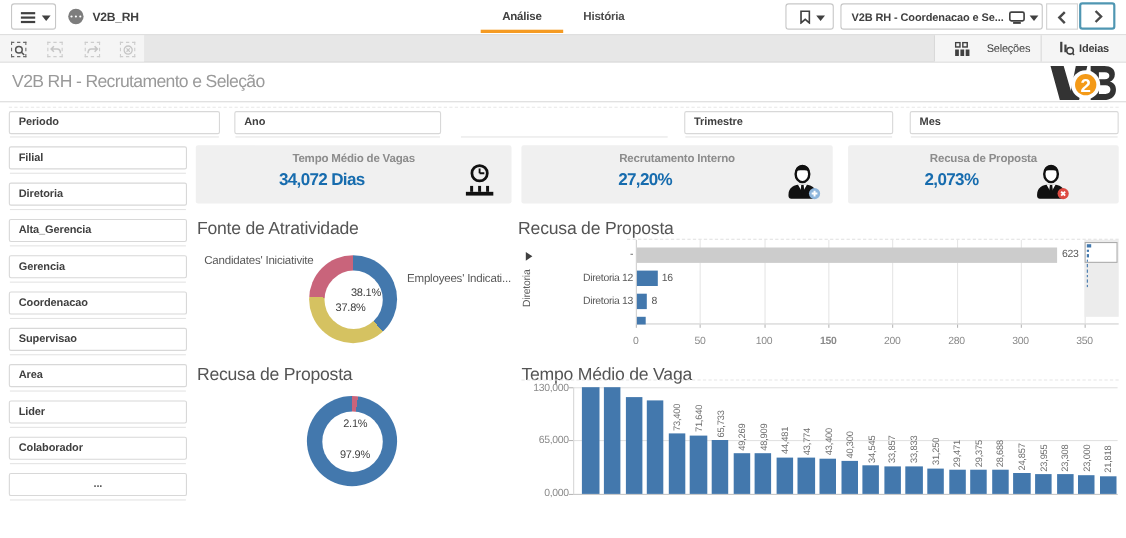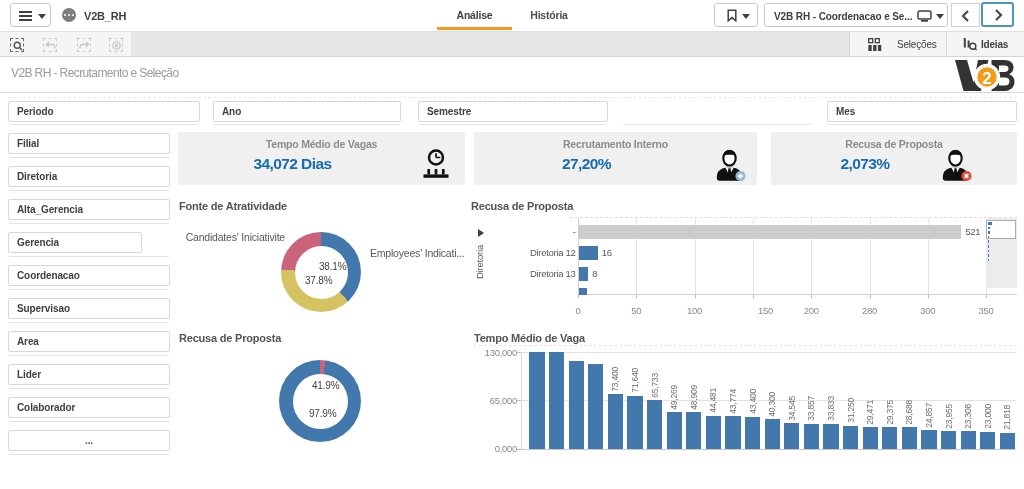--- a/index.html
+++ b/index.html
@@ -4,21 +4,21 @@
 *{margin:0;padding:0;box-sizing:border-box;}
 html,body{width:1024px;height:489px;background:#fff;font-family:"Liberation Sans",sans-serif;}
 #root{position:absolute;left:0;top:0;width:1024px;height:489px;overflow:hidden;background:#fff;}
 .abs{position:absolute;}
 .fbox{position:absolute;height:21px;background:#fff;border:1px solid #d8d8d8;border-radius:2px;
   font-size:10px;font-weight:bold;color:#404040;line-height:19px;padding-left:8px;letter-spacing:-0.1px;}
 .funder{position:absolute;height:1px;background:#e4e4e4;}
 .kpi{position:absolute;top:132px;height:53px;background:#f0f0f0;border-radius:2px;}
 .kpi .t{position:absolute;top:6px;left:0;width:100%;text-align:center;font-size:10.5px;font-weight:bold;color:#8c8c8c;letter-spacing:-0.2px;}
 .kpi .v{position:absolute;top:23px;left:0;text-align:center;font-size:15.5px;font-weight:bold;color:#176cae;letter-spacing:-0.6px;}
-.ctitle{position:absolute;font-size:11px;font-weight:bold;color:#545454;letter-spacing:-0.2px;}
+.ctitle{position:absolute;font-size:16px;font-weight:normal;color:#545454;letter-spacing:-0.2px;}
 .bar{position:absolute;background:#4378ad;}
 .vlab{position:absolute;writing-mode:vertical-rl;transform:rotate(180deg);font-size:8.5px;color:#6e6e6e;white-space:nowrap;letter-spacing:-0.2px;}
 .tick{position:absolute;font-size:9.5px;color:#8a8a8a;letter-spacing:-0.3px;}
 .dlab{position:absolute;font-size:9.5px;color:#595959;letter-spacing:-0.3px;white-space:nowrap;}
 .grid-v{position:absolute;width:1px;background:#e6e6e6;}
 .grid-h{position:absolute;height:1px;background:#e2e2e2;}
 .caret{display:inline-block;width:0;height:0;border-left:4px solid transparent;border-right:4px solid transparent;border-top:5px solid #404040;}
 </style></head><body>
 <div id="root">
 
@@ -105,49 +105,49 @@
 <div class="abs" style="left:897px;top:39px;font-size:10px;font-weight:normal;color:#404040;letter-spacing:-0.2px;">Seleções</div>
 <svg class="abs" style="left:963px;top:37px;" width="14" height="15" viewBox="0 0 14 15">
  <rect x="0.8" y="1" width="2" height="9.5" fill="#404040"></rect>
  <rect x="4.6" y="3.5" width="2" height="7" fill="#404040"></rect>
  <circle cx="9.8" cy="9.2" r="3" fill="none" stroke="#404040" stroke-width="1.4"></circle>
       <line x1="11.9" y1="11.3" x2="13.6" y2="13" stroke="#404040" stroke-width="1.4"></line>
 </svg>
 <div class="abs" style="left:981px;top:39px;font-size:10px;font-weight:bold;color:#404040;letter-spacing:-0.2px;">Ideias</div>
 
 <div class="abs" style="left:0;top:57px;width:1024px;height:36px;background:#fff;border-bottom:1px solid #dadada;"></div>
-<div class="abs" style="left:11px;top:66px;font-size:12px;color:#9a9a9a;letter-spacing:-0.6px;">V2B RH - Recrutamento e Seleção</div>
+<div class="abs" style="left:11px;top:66px;font-size:16px;color:#9a9a9a;letter-spacing:-0.6px;">V2B RH - Recrutamento e Seleção</div>
 
 <div class="abs" style="left:953px;top:60px;width:62px;height:31px;">
  <svg width="62" height="31" viewBox="0 0 62 31">
   <path d="M2 0 L14 0 L20.5 22.5 L25 0 L35.5 0 L28 31 L10.5 31 Z" fill="#333333"></path>
   <path fill-rule="evenodd" d="M38.5 0 L51 0 C57 0 60.5 2.7 60.5 7.4 C60.5 10.9 58.5 13.2 56 14.2 C59.5 15.2 61.5 17.7 61.5 21.7 C61.5 27.4 57.3 31 51 31 L38.5 31 Z M46 5.6 L46 12 L51.5 12 C54 12 55.5 10.8 55.5 8.8 C55.5 6.8 54 5.6 51.5 5.6 Z M46 17.4 L46 25.4 L52 25.4 C54.8 25.4 56.5 23.9 56.5 21.4 C56.5 18.9 54.8 17.4 52 17.4 Z" fill="#333333"></path>
   <circle cx="34" cy="17" r="13.2" fill="#ffffff"></circle>
   <circle cx="34" cy="17" r="9.7" fill="#f49a18"></circle>
   <text x="34" y="23.8" text-anchor="middle" font-family="Liberation Sans,sans-serif" font-size="17" font-weight="bold" fill="#ffffff">2</text>
  </svg>
 </div>
 
 <div class="abs" style="left:8px;top:97px;width:1009px;height:0;border-top:1px dashed #e8e8e8;"></div>
 <div class="fbox" style="left:8px;top:101px;width:192px;">Periodo</div>
 <div class="funder" style="left:9px;top:124px;width:190px;"></div>
 <div class="fbox" style="left:213px;top:101px;width:188px;">Ano</div>
 <div class="funder" style="left:214px;top:124px;width:186px;"></div>
-<div class="fbox" style="left:418px;top:101px;width:190px;">Semestre</div>
 <div class="funder" style="left:419px;top:124px;width:188px;"></div>
+<div class="fbox" style="left:622px;top:101px;width:190px;">Trimestre</div>
 <div class="funder" style="left:623px;top:124px;width:188px;"></div>
 <div class="fbox" style="left:827px;top:101px;width:190px;">Mes</div>
 <div class="funder" style="left:828px;top:124px;width:188px;"></div>
 <div class="fbox" style="left:8px;top:133px;width:162px;">Filial</div>
 <div class="funder" style="left:9px;top:157px;width:160px;"></div>
 <div class="fbox" style="left:8px;top:166px;width:162px;">Diretoria</div>
 <div class="funder" style="left:9px;top:190px;width:160px;"></div>
 <div class="fbox" style="left:8px;top:199px;width:162px;">Alta_Gerencia</div>
 <div class="funder" style="left:9px;top:223px;width:160px;"></div>
-<div class="fbox" style="left:8px;top:232px;width:134px;">Gerencia</div>
+<div class="fbox" style="left:8px;top:232px;width:162px;">Gerencia</div>
 <div class="funder" style="left:9px;top:256px;width:160px;"></div>
 <div class="fbox" style="left:8px;top:265px;width:162px;">Coordenacao</div>
 <div class="funder" style="left:9px;top:289px;width:160px;"></div>
 <div class="fbox" style="left:8px;top:298px;width:162px;">Supervisao</div>
 <div class="funder" style="left:9px;top:322px;width:160px;"></div>
 <div class="fbox" style="left:8px;top:331px;width:162px;">Area</div>
 <div class="funder" style="left:9px;top:355px;width:160px;"></div>
 <div class="fbox" style="left:8px;top:364px;width:162px;">Lider</div>
 <div class="funder" style="left:9px;top:388px;width:160px;"></div>
 <div class="fbox" style="left:8px;top:397px;width:162px;">Colaborador</div>
@@ -225,32 +225,32 @@
 <div class="abs" style="left:927.7px;top:295px;width:1px;height:3px;background:#b8b8b8;"></div>
 <div class="abs" style="left:986.0px;top:295px;width:1px;height:3px;background:#b8b8b8;"></div>
 <svg class="abs" style="left:477px;top:228px;" width="8" height="10" viewBox="0 0 8 10">
       <path d="M1 1 L7 5 L1 9 Z" fill="#404040"></path>
     </svg>
 <div class="abs" style="left:474px;top:245px;width:12px;height:50px;">
       <div style="writing-mode:vertical-rl;transform:rotate(180deg);font-size:9.5px;color:#595959;letter-spacing:-0.2px;position:absolute;left:0;top:0;">Diretoria</div>
     </div>
 <div class="bar" style="left:579px;top:225.0px;width:382.4px;height:13.5px;background:#cccccc;"></div>
 <div class="dlab" style="left:455.5px;top:226.2px;width:120px;text-align:right;">-</div>
-<div class="dlab" style="left:965.4px;top:226.2px;">521</div>
+<div class="dlab" style="left:965.4px;top:226.2px;">623</div>
 <div class="bar" style="left:579px;top:245.5px;width:18.7px;height:14.5px;background:#4378ad;"></div>
 <div class="dlab" style="left:455.5px;top:247.2px;width:120px;text-align:right;">Diretoria 12</div>
 <div class="dlab" style="left:601.7px;top:247.2px;">16</div>
 <div class="bar" style="left:579px;top:266.5px;width:9.3px;height:14.5px;background:#4378ad;"></div>
 <div class="dlab" style="left:455.5px;top:268.2px;width:120px;text-align:right;">Diretoria 13</div>
 <div class="dlab" style="left:592.3px;top:268.2px;">8</div>
 <div class="bar" style="left:579px;top:287.5px;width:8.2px;height:7.0px;background:#4378ad;"></div>
 <div class="tick" style="left:558.0px;top:305px;width:40px;text-align:center;">0</div>
 <div class="tick" style="left:616.3px;top:305px;width:40px;text-align:center;">50</div>
 <div class="tick" style="left:674.6px;top:305px;width:40px;text-align:center;">100</div>
-<div class="tick" style="left:732.9px;top:305px;width:40px;text-align:right;">150</div>
+<div class="tick" style="left:732.9px;top:305px;width:40px;text-align:center;font-weight:bold;">150</div>
 <div class="tick" style="left:791.2px;top:305px;width:40px;text-align:center;">200</div>
 <div class="tick" style="left:849.5px;top:305px;width:40px;text-align:center;">280</div>
 <div class="tick" style="left:907.7px;top:305px;width:40px;text-align:center;">300</div>
 <div class="tick" style="left:966.0px;top:305px;width:40px;text-align:center;">350</div>
 
 <div class="abs" style="left:986px;top:218px;width:31px;height:70px;background:#ececec;"></div>
 <div class="abs" style="left:986px;top:220px;width:30px;height:19px;background:#fff;border:1px solid #ababab;"></div>
 
 <div class="abs" style="left:987.5px;top:222.0px;width:4.0px;height:2.5px;background:#4378ad;"></div>
 <div class="abs" style="left:987.5px;top:226.6px;width:2.0px;height:2.5px;background:#4378ad;"></div>
@@ -259,21 +259,21 @@
 <div class="abs" style="left:987.5px;top:240.4px;width:1.5px;height:2.5px;background:#4378ad;"></div>
 <div class="abs" style="left:987.5px;top:245.0px;width:1.5px;height:2.5px;background:#4378ad;"></div>
 <div class="abs" style="left:987.5px;top:249.6px;width:1.5px;height:2.5px;background:#4378ad;"></div>
 <div class="abs" style="left:987.5px;top:254.2px;width:1.5px;height:2.5px;background:#4378ad;"></div>
 <div class="abs" style="left:987.5px;top:258.8px;width:1.5px;height:2.5px;background:#4378ad;"></div>
 
 <div class="abs" style="left:279px;top:360px;width:82px;height:82px;border-radius:50%;
  background:conic-gradient(#c9647b 0deg 7.6deg, #4378ad 7.6deg 360deg);">
  <div class="abs" style="left:13.5px;top:13.5px;width:55px;height:55px;border-radius:50%;background:#fff;"></div>
 </div>
-<div class="abs" style="left:312px;top:380px;font-size:10px;color:#404040;letter-spacing:-0.2px;">41.9%</div>
+<div class="abs" style="left:312px;top:380px;font-size:10px;color:#404040;letter-spacing:-0.2px;">2.1%</div>
 <div class="abs" style="left:309px;top:408px;font-size:10px;color:#404040;letter-spacing:-0.2px;">97.9%</div>
 
 <div class="abs" style="left:474px;top:345px;width:543px;height:0;border-top:1px dashed #e6e6e6;"></div>
 <div class="grid-h" style="left:521px;top:352.0px;width:495px;"></div>
 <div class="tick" style="left:457px;top:346.5px;width:60px;text-align:right;">130,000</div>
 <div class="abs" style="left:517px;top:352.0px;width:4px;height:1px;background:#b8b8b8;"></div>
 <div class="grid-h" style="left:521px;top:400.4px;width:495px;"></div>
 <div class="tick" style="left:457px;top:394.9px;width:60px;text-align:right;">65,000</div>
 <div class="abs" style="left:517px;top:400.4px;width:4px;height:1px;background:#b8b8b8;"></div>
 <div class="grid-h" style="left:521px;top:448.8px;width:495px;"></div>

